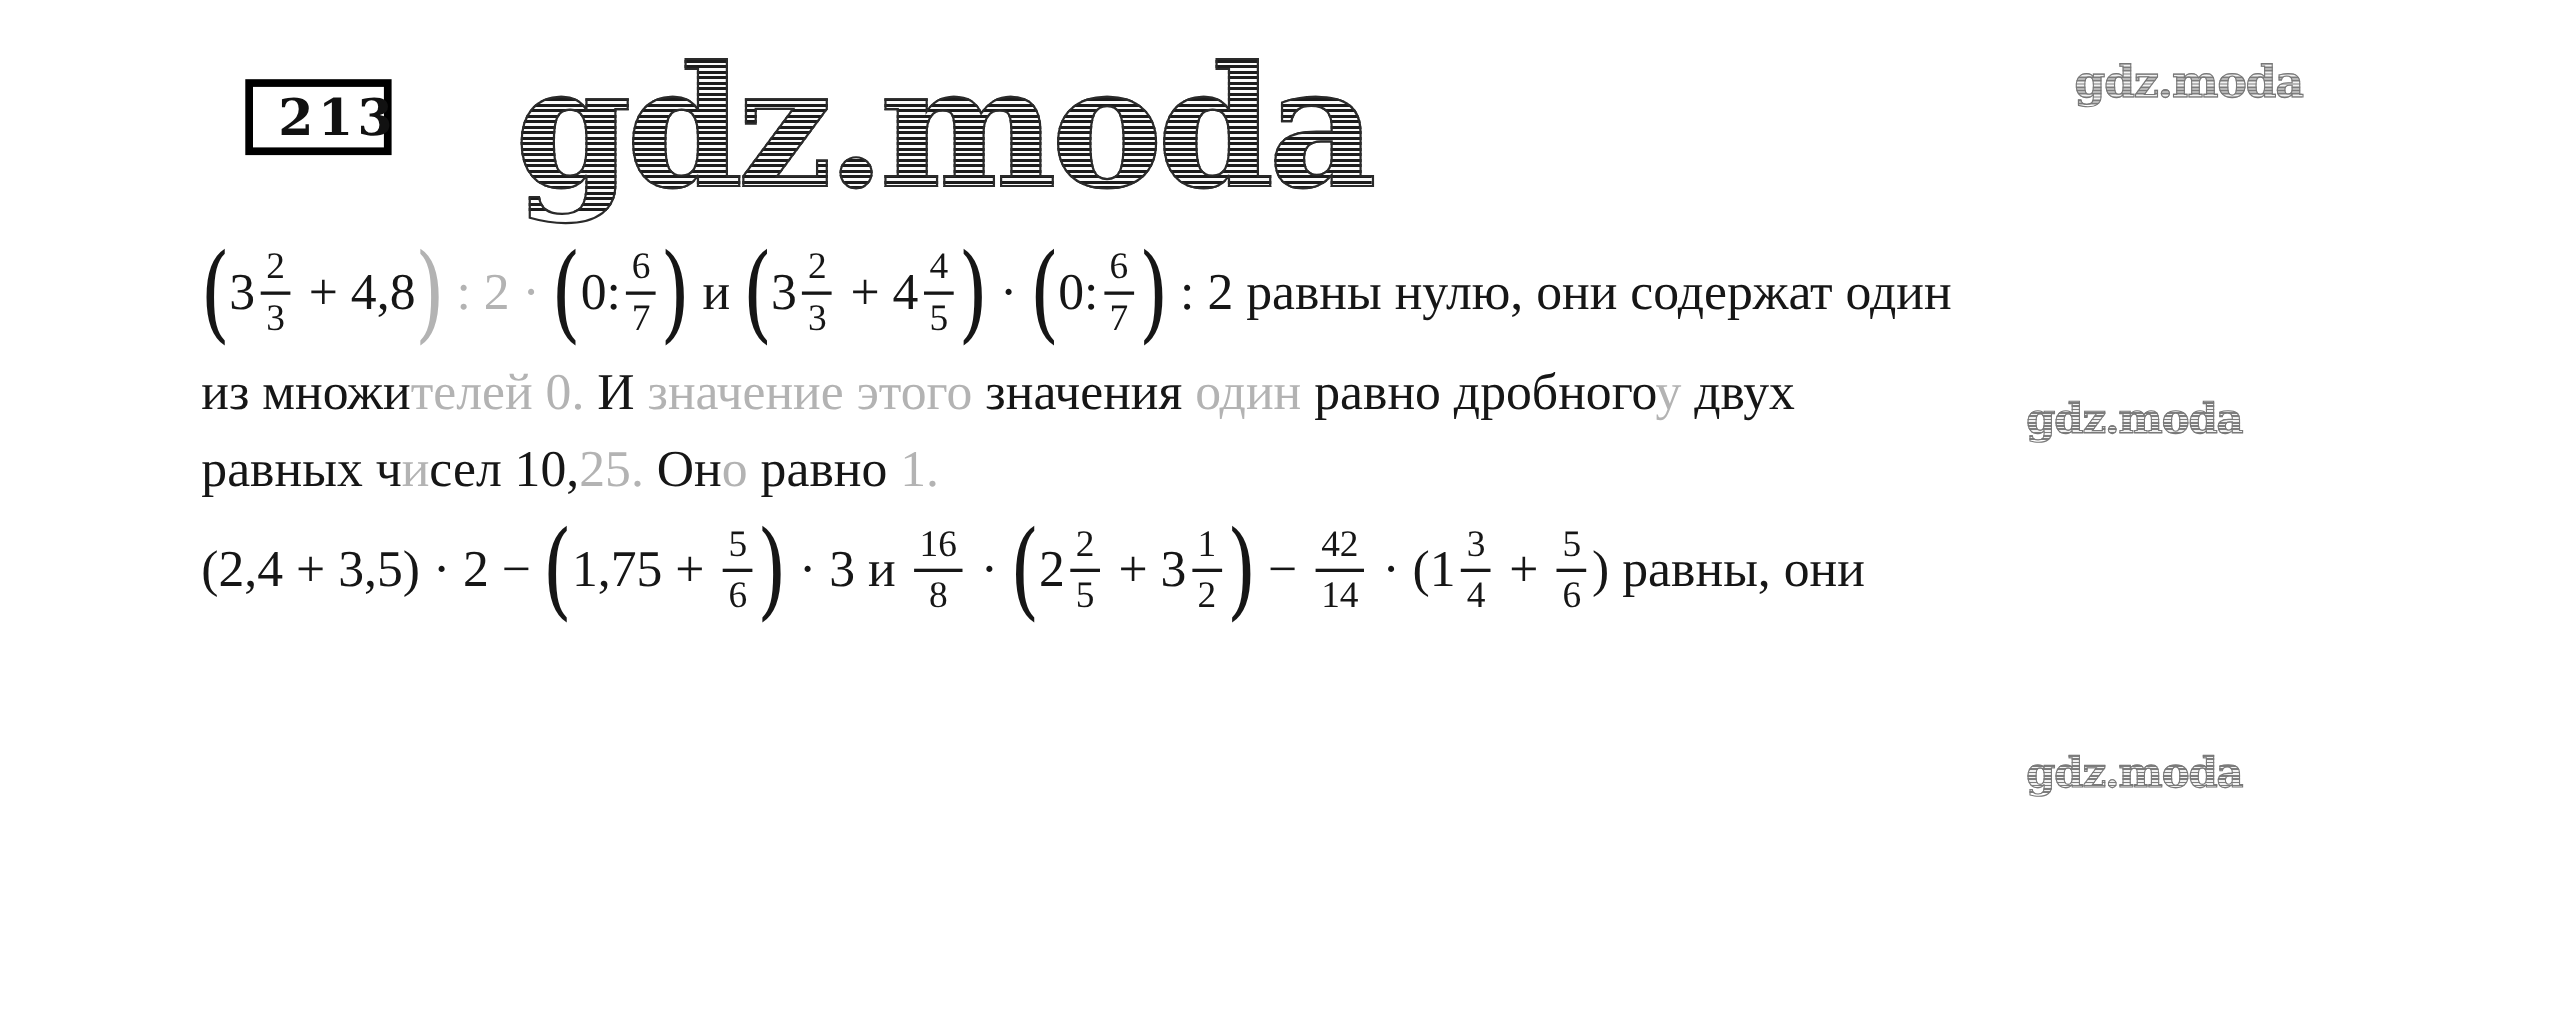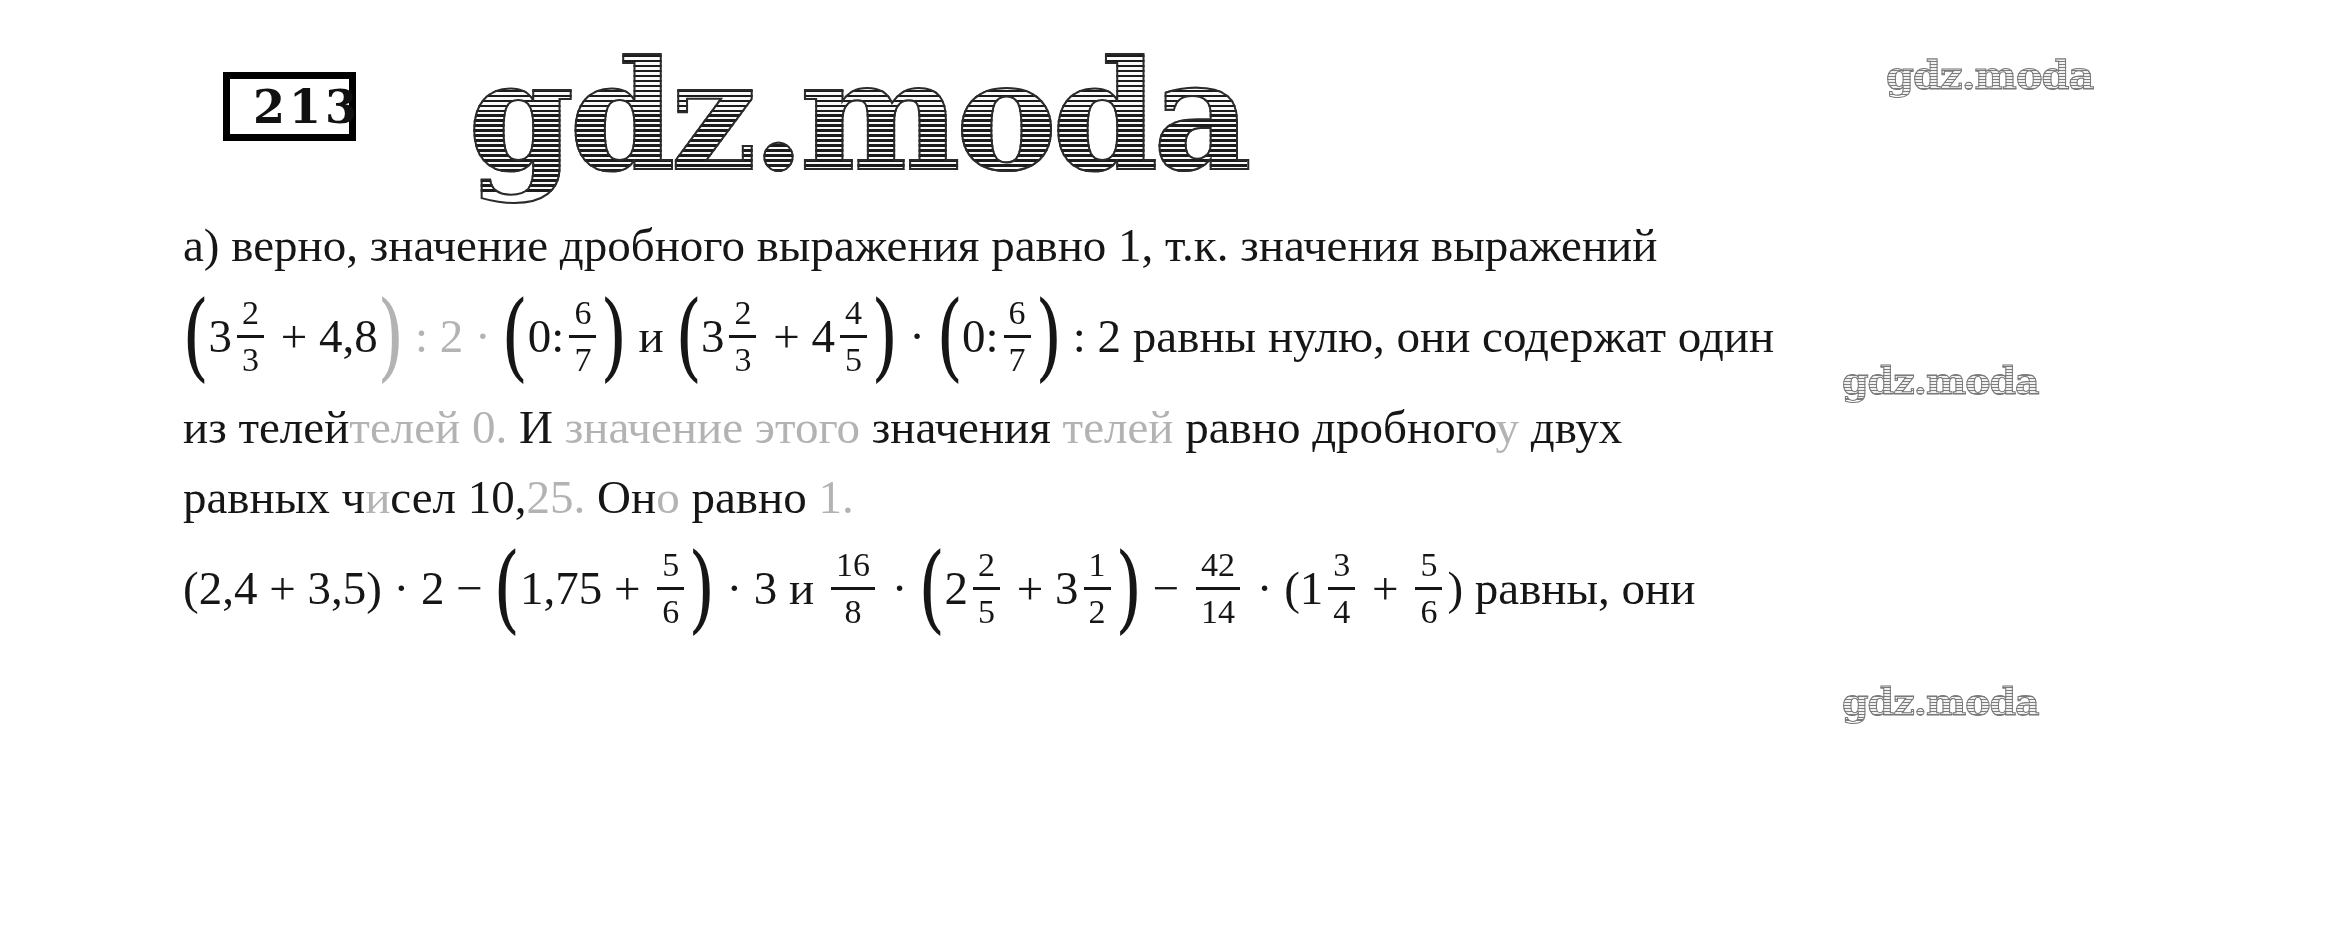--- a/index.html
+++ b/index.html
@@ -88,20 +88,19 @@
     <span>213</span>
   </div>
 
   <div class="logo-big">gdz.moda</div>
 
   <div class="wm wm-top">gdz.moda</div>
   <div class="wm wm-mid-a">gdz.moda</div>
   <div class="wm wm-mid-b">gdz.moda</div>
 
   <div class="content">
-    <p>а) верно, значение дробного выражения равно 1, т.к. значения выражений</p>
     <div class="mathline"><span class="bparen">(</span><span>3</span><span class="frac"><span class="num">2</span><span class="den">3</span></span><span> + 4,8</span><span class="bparen faded">)</span><span class="faded"> : 2 · </span><span class="bparen">(</span><span>0:</span><span class="frac"><span class="num">6</span><span class="den">7</span></span><span class="bparen">)</span><span> и </span><span class="bparen">(</span><span>3</span><span class="frac"><span class="num">2</span><span class="den">3</span></span><span> + 4</span><span class="frac"><span class="num">4</span><span class="den">5</span></span><span class="bparen">)</span><span> · </span><span class="bparen">(</span><span>0:</span><span class="frac"><span class="num">6</span><span class="den">7</span></span><span class="bparen">)</span><span> : 2 равны нулю, они содержат один</span></div>
-    <p><span>из телей</span><span class="faded">телей 0.</span><span> И </span><span class="faded">значение этого</span><span> значения </span><span class="faded">телей</span><span> равно </span><span>дробного</span><span class="faded">у</span><span> двух</span></p>
+    <p><span>из множи</span><span class="faded">телей 0.</span><span> И </span><span class="faded">значение этого</span><span> значения </span><span class="faded">один</span><span> равно </span><span>дробного</span><span class="faded">у</span><span> двух</span></p>
     <p><span>равных ч</span><span class="faded">и</span><span>сел 10,</span><span class="faded">25.</span><span> Он</span><span class="faded">о</span><span> равно </span><span class="faded">1.</span></p>
     <div class="mathline"><span>(2,4 + 3,5) · 2 − </span><span class="bparen">(</span><span>1,75 + </span><span class="frac"><span class="num">5</span><span class="den">6</span></span><span class="bparen">)</span><span> · 3 и </span><span class="frac"><span class="num">16</span><span class="den">8</span></span><span> · </span><span class="bparen">(</span><span>2</span><span class="frac"><span class="num">2</span><span class="den">5</span></span><span> + 3</span><span class="frac"><span class="num">1</span><span class="den">2</span></span><span class="bparen">)</span><span> − </span><span class="frac"><span class="num">42</span><span class="den">14</span></span><span> · (1</span><span class="frac"><span class="num">3</span><span class="den">4</span></span><span> + </span><span class="frac"><span class="num">5</span><span class="den">6</span></span><span>) равны, они</span></div>
   </div>
 
 </div>
 
 </body></html>

